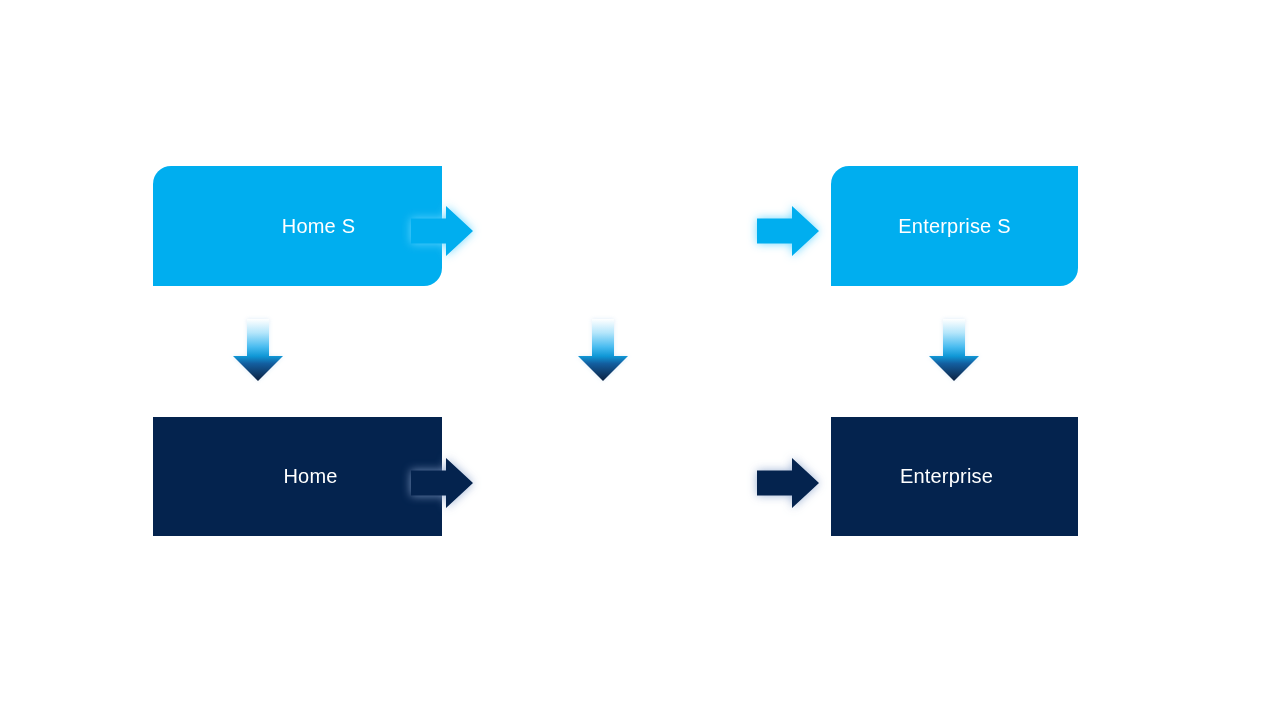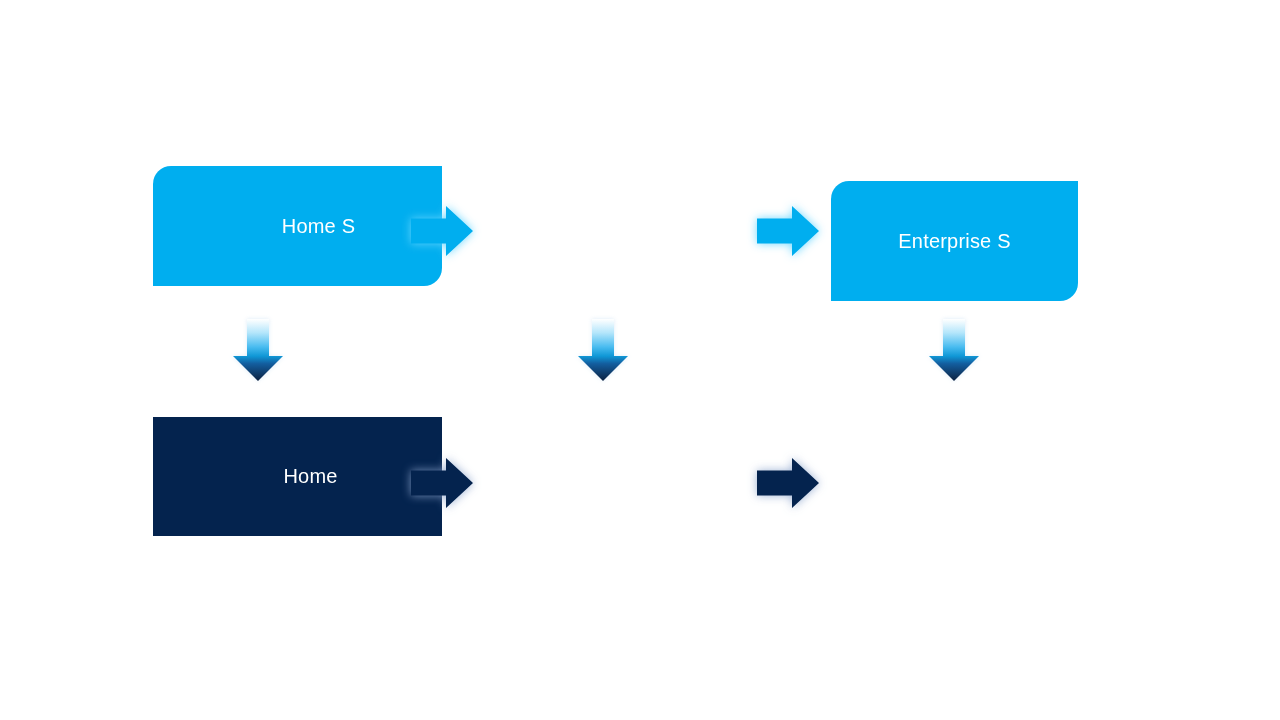--- a/index.html
+++ b/index.html
@@ -36,21 +36,21 @@
     height: 119px;
     background: #04234E;
     border-radius: 0;
   }
   .box.bottom-row .label {
     transform: translateX(-8px);
     text-align: right;
   }
   .c1 { left: 153px; padding-left: 42px; }
   .c2 { left: 486px; }
-  .c3 { left: 831px; margin-top: 15px; }
+  .c3 { left: 831px; }
 
   .r-arrow {
     position: absolute;
     width: 62px;
     height: 50px;
   }
   .r-arrow.row-top {
     top: 206px;
     filter: drop-shadow(0 0 5px rgba(102, 214, 255, 0.95));
   }
@@ -96,20 +96,23 @@
   <div class="box top-row c1">
     <span class="label">Home S</span>
   </div>
   <div class="box top-row c3">
     <span class="label">Enterprise S</span>
   </div>
 
   <div class="box bottom-row c1">
     <span class="label">Home</span>
   </div>
+  <div class="box bottom-row c3">
+    <span class="label">Enterprise</span>
+  </div>
 
   <svg class="r-arrow row-top g1" viewBox="0 0 62 50">
     <polygon class="fill-top-arrow" points="0,12.5 35,12.5 35,0 62,25 35,50 35,37.5 0,37.5"></polygon>
   </svg>
   <svg class="r-arrow row-top g2" viewBox="0 0 62 50">
     <polygon class="fill-top-arrow" points="0,12.5 35,12.5 35,0 62,25 35,50 35,37.5 0,37.5"></polygon>
   </svg>
 
   <svg class="r-arrow row-bottom g1" viewBox="0 0 62 50">
     <polygon class="fill-bottom-arrow" points="0,12.5 35,12.5 35,0 62,25 35,50 35,37.5 0,37.5"></polygon>

